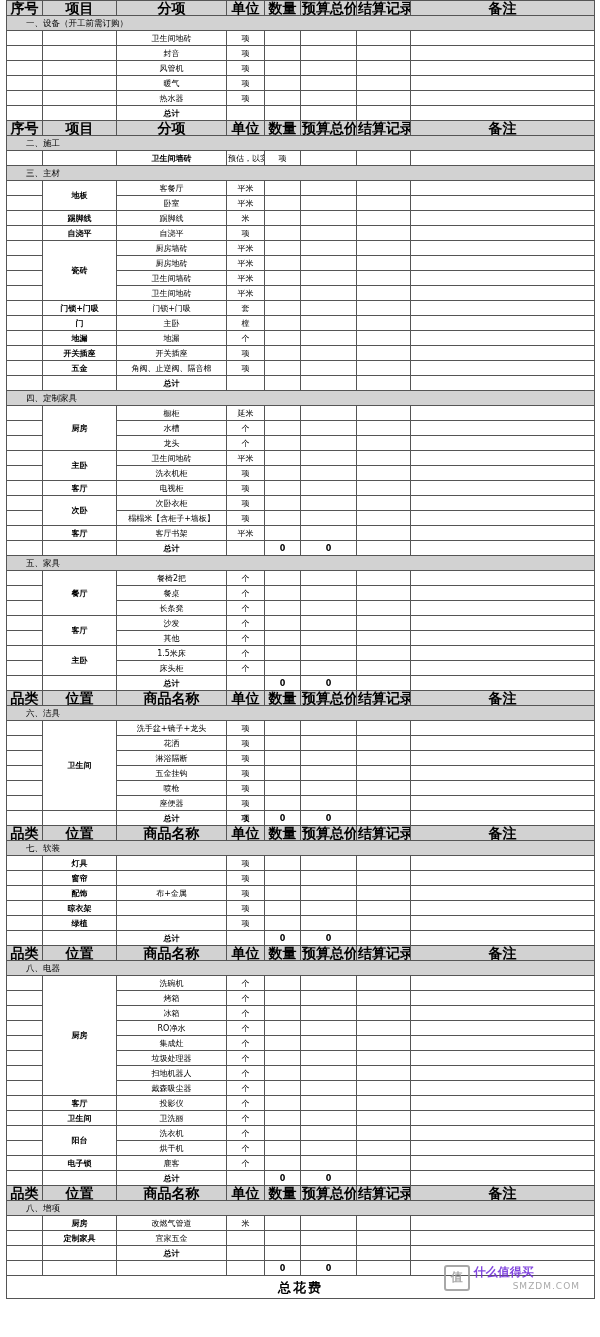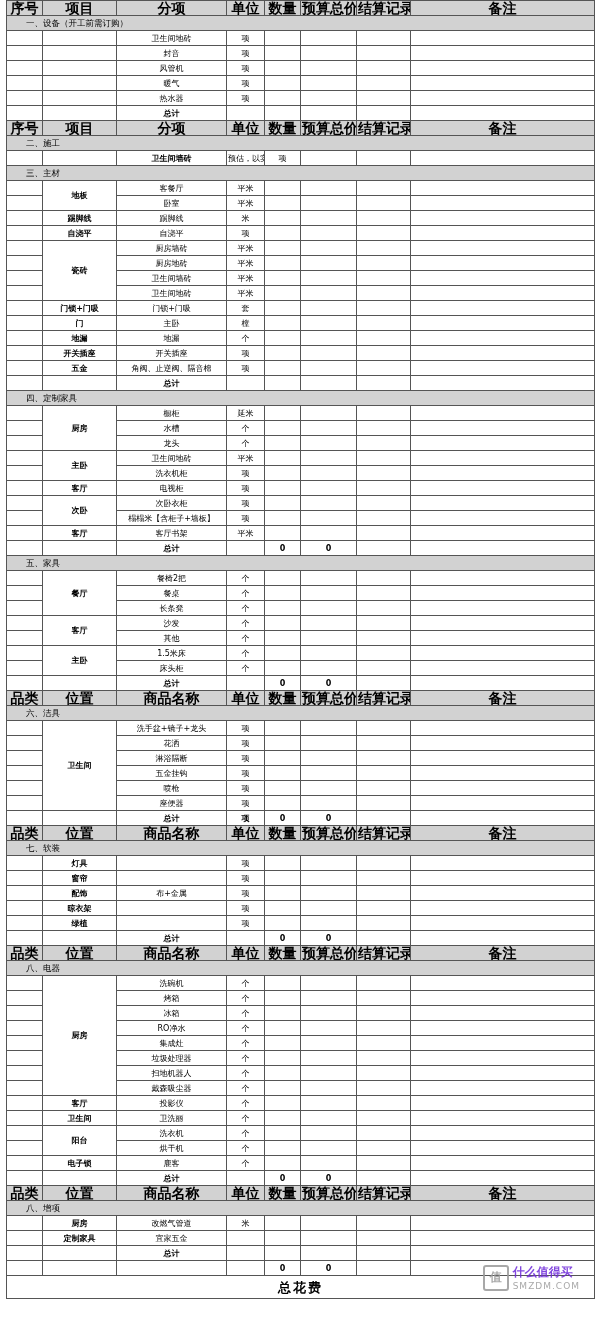--- a/index.html
+++ b/index.html
@@ -74,21 +74,21 @@
     align-items:center;
     gap:4px;
     opacity:.85;
   }
   .wm .box{
     width:22px;height:22px;border:2px solid #9a9a9a;border-radius:3px;
     display:flex;align-items:center;justify-content:center;
     font-size:12px;color:#9a9a9a;font-weight:bold;
   }
   .wm .t1{font-size:12px;color:#6d28d9;font-weight:bold;}
-  .wm .t2{font-size:9px;color:#9a9a9a;letter-spacing:1px;}
+  .wm .t2{font-size:9px;color:#9a9a9a;letter-spacing:1px;margin-left:39px;}
   #wmwrap{position:relative;height:0;}
 </style>
 </head>
 <body>
 
 <div id="sheet">
   <table>
     <colgroup>
       <col class="c0">
         <col class="c1">

